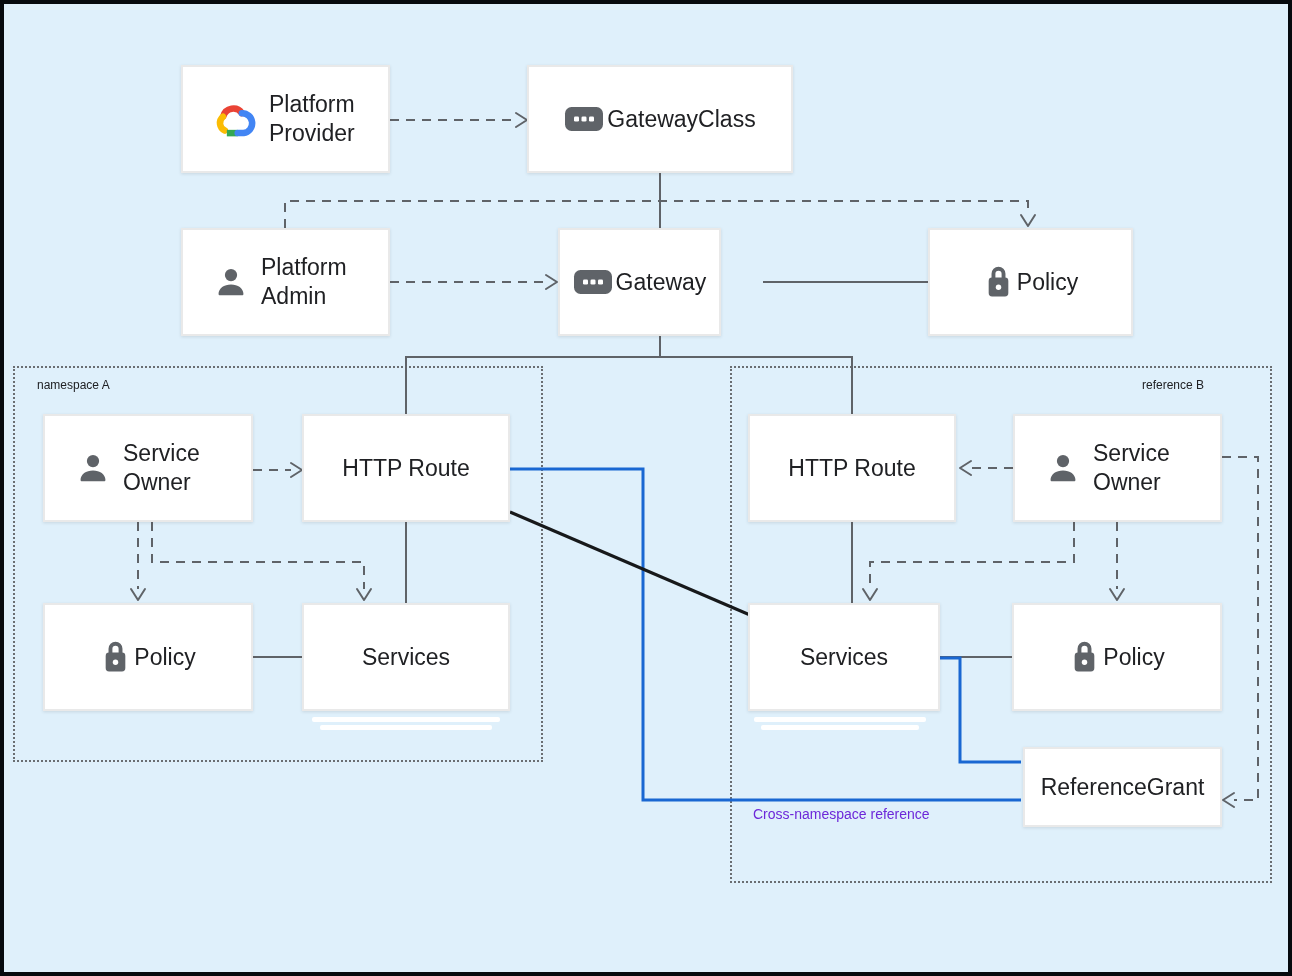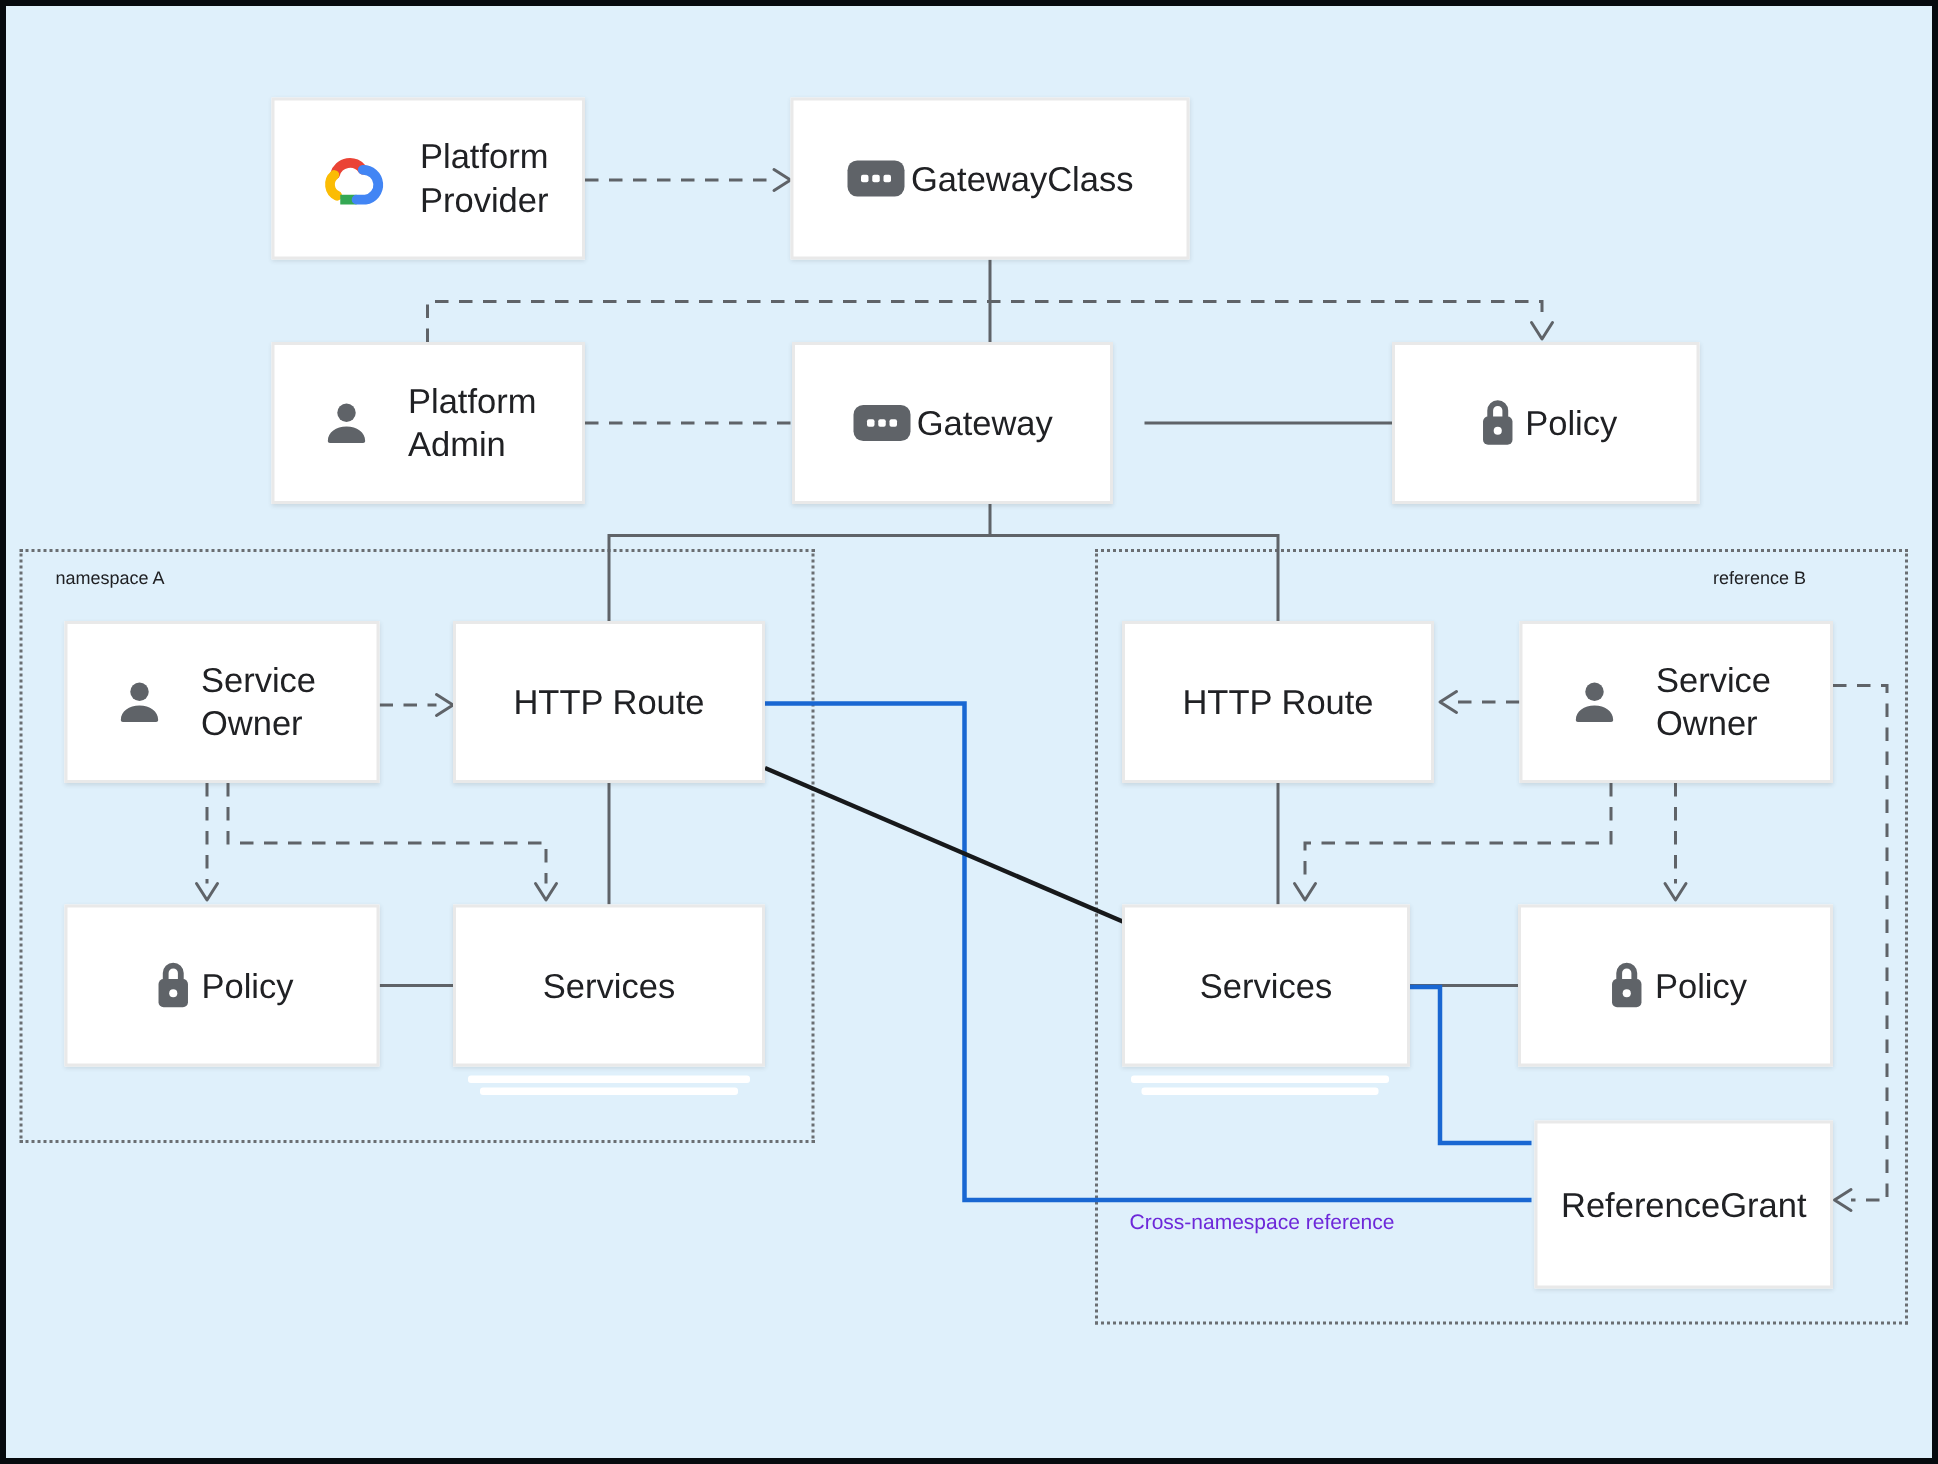--- a/index.html
+++ b/index.html
@@ -18,21 +18,21 @@
   .line-dashed{stroke:#5f6368;stroke-width:2;stroke-dasharray:9 7;}
   .arrow-head{stroke:#5f6368;stroke-width:2;stroke-linejoin:round;stroke-linecap:round;}
   .line-blue{stroke:#1967d2;stroke-width:3;}
   .line-black{stroke:#17191b;stroke-width:3;}
   .node{
     position:absolute;z-index:10;background:#ffffff;
     border:2px solid #e9e9e9;box-shadow:0 1px 3px rgba(60,64,67,.14);
     display:flex;align-items:center;box-sizing:border-box;
   }
   .node .label{font-size:23px;line-height:1.26;white-space:pre-line;color:#202124;}
-  .node.left-align{padding-left:30px;gap:23px;justify-content:flex-start;}
+  .node.left-align{padding-left:30px;gap:12px;justify-content:flex-start;}
   .node.centered{justify-content:center;gap:3px;}
   .icon{display:flex;align-items:center;justify-content:center;flex:0 0 auto;}
   .stack-line{position:absolute;background:#ffffff;height:5px;border-radius:2px;z-index:9;}
   .annotation{position:absolute;font-size:14px;color:#6d28d9;z-index:11;}
 </style>
 </head>
 <body>
 
 <div class="stage">
 
@@ -113,21 +113,21 @@
     <span class="icon">
       <svg width="36" height="36" viewBox="0 0 24 24" fill="#5f6368">
         <circle cx="12" cy="7.4" r="4.1"></circle>
         <path d="M12 13.6c-4.6 0-8.3 2.5-8.3 6.4 0 .5.4.9.9.9h14.8c.5 0 .9-.4.9-.9 0-3.9-3.7-6.4-8.3-6.4z"></path>
       </svg>
     </span>
     <div class="label">Platform
 Admin</div>
   </div>
 
-  <div class="node centered" style="left:528px;top:228px;width:214px;height:108px">
+  <div class="node centered" style="left:558px;top:228px;width:163px;height:108px">
     <span class="icon">
       <svg width="40" height="26" viewBox="0 0 40 26">
         <rect x="1" y="1" width="38" height="24" rx="6.5" fill="#5f6368"></rect>
         <rect x="10" y="10.5" width="5" height="5" rx="1.3" fill="#fff"></rect>
         <rect x="17.5" y="10.5" width="5" height="5" rx="1.3" fill="#fff"></rect>
         <rect x="25" y="10.5" width="5" height="5" rx="1.3" fill="#fff"></rect>
       </svg>
     </span>
     <div class="label">Gateway</div>
   </div>
@@ -196,20 +196,20 @@
     <span class="icon">
       <svg width="31" height="34" viewBox="0 0 24 26" fill="#5f6368">
         <path d="M12 1.2a5.4 5.4 0 0 0-5.4 5.4v4h3v-4a2.4 2.4 0 1 1 4.8 0v4h3v-4A5.4 5.4 0 0 0 12 1.2z"></path>
         <rect x="4.4" y="9.6" width="15.2" height="14.6" rx="2.6"></rect>
         <circle cx="12" cy="17" r="2.1" fill="#fff"></circle>
       </svg>
     </span>
     <div class="label">Policy</div>
   </div>
 
-  <div class="node centered" style="left:1023px;top:747px;width:199px;height:112px">
+  <div class="node centered" style="left:1023px;top:747px;width:199px;height:80px">
     <div class="label">ReferenceGrant</div>
   </div>
 
   <div class="annotation" style="left:753px;top:806px">Cross-namespace reference</div>
 
   <div class="frame"></div>
 </div>
 
 </body></html>

